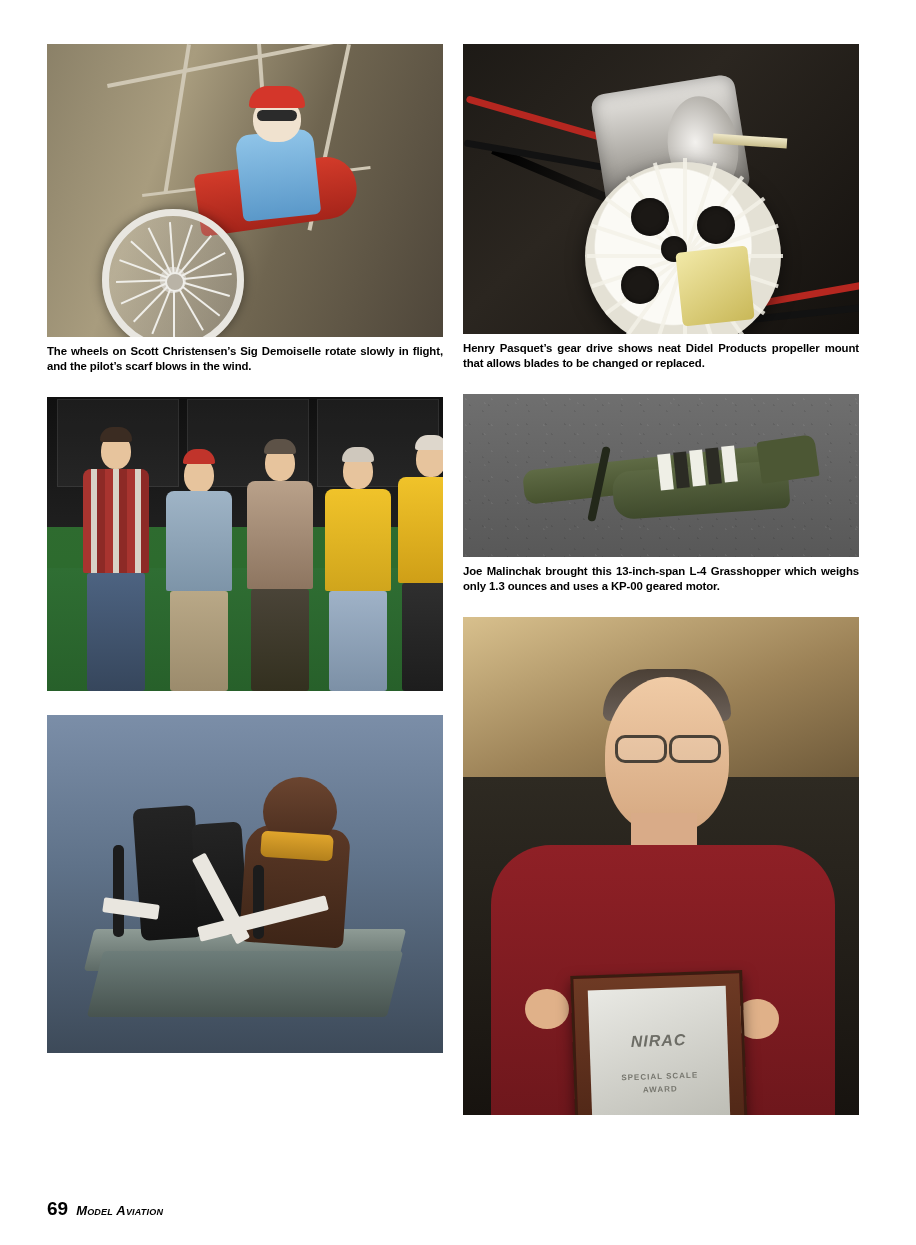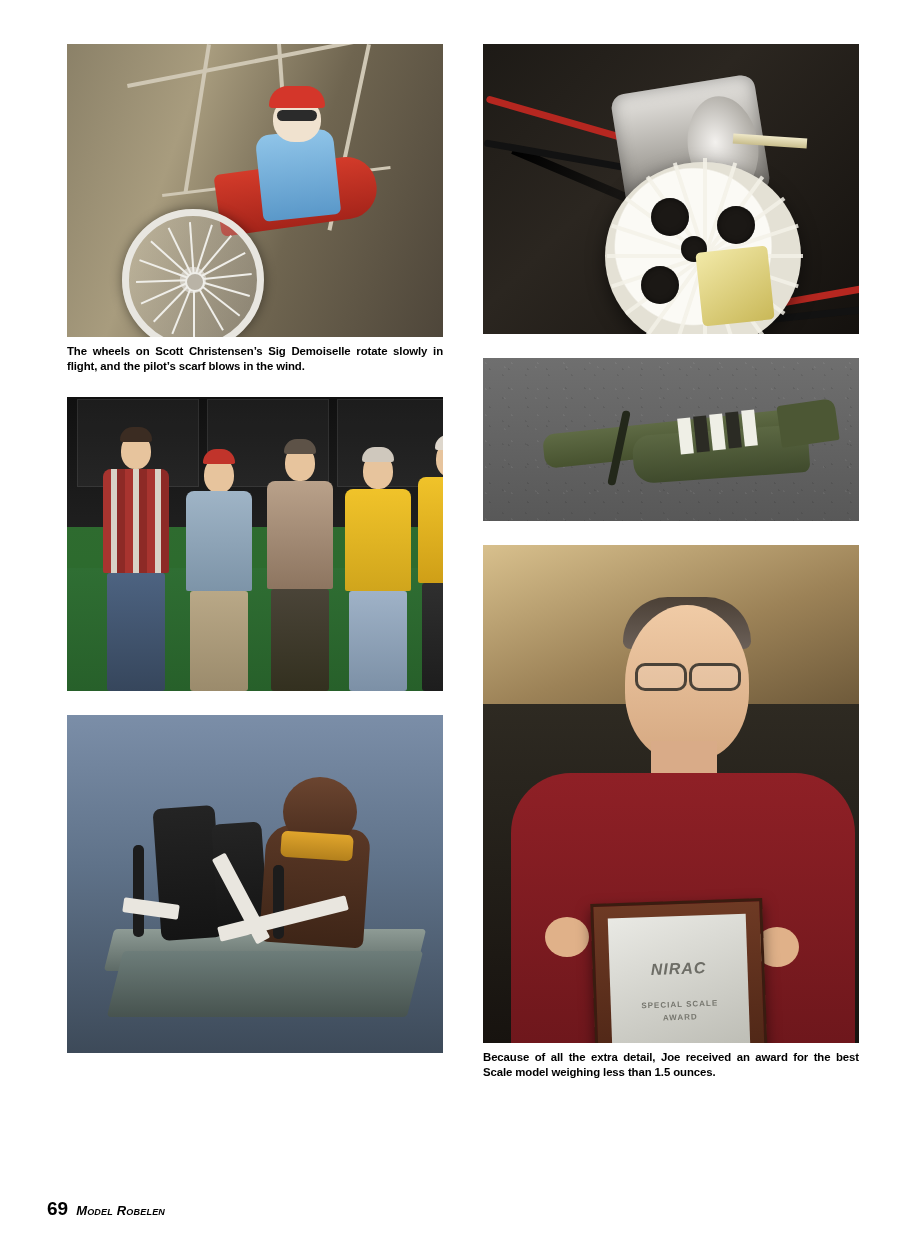--- a/index.html
+++ b/index.html
@@ -29,21 +29,20 @@
   .col-left {
     left: 47px;
     width: 396px;
   }
   .col-right {
     left: 463px;
     width: 396px;
   }
   .block {
     margin-bottom: 0;
-    margin-left: 20px;
   }
   .photo {
     position: relative;
     width: 100%;
     overflow: hidden;
     background: #222;
   }
   .caption {
     font-size: 11.4px;
     font-weight: bold;
@@ -461,39 +460,41 @@
             <div class="gear-tooth" style="transform:rotate(342deg)"></div>
             <div class="hole" style="left:46px;top:36px;"></div>
             <div class="hole" style="left:112px;top:44px;"></div>
             <div class="hole" style="left:36px;top:104px;"></div>
             <div class="hole" style="left:110px;top:112px;"></div>
             <div class="hole" style="left:76px;top:74px;width:26px;height:26px;"></div>
           </div>
           <div class="mount"></div>
         </div>
       </div>
+      <div class="caption justified">Henry Pasquet’s gear drive shows neat Didel Products propeller mount that allows blades to be changed or replaced.</div>
     </div>
 
     <div class="gap-md"></div>
 
     <div class="block">
       <div class="photo p4" style="height:163px;">
         <div class="ph-inner grain"></div>
         <div class="ph-inner">
           <div class="wing"></div>
           <div class="body"></div>
           <div class="tail"></div>
           <div class="stripe" style="left:196px;top:60px;"></div>
           <div class="stripe dark" style="left:212px;top:58px;"></div>
           <div class="stripe" style="left:228px;top:56px;"></div>
           <div class="stripe dark" style="left:244px;top:54px;"></div>
           <div class="stripe" style="left:260px;top:52px;"></div>
           <div class="prop"></div>
         </div>
       </div>
+      <div class="caption justified">Joe Malinchak brought this 13-inch-span L-4 Grasshopper which weighs only 1.3 ounces and uses a KP-00 geared motor.</div>
     </div>
 
     <div class="gap-md"></div>
 
     <div class="block">
       <div class="photo p6" style="height:498px;">
         <div class="ph-inner">
           <div class="wall"></div>
           <div class="darkbg"></div>
           <div class="hair"></div>
@@ -506,23 +507,22 @@
           <div class="hand" style="left:272px;top:382px;"></div>
           <div class="plaque">
             <div class="plate">
               <div style="position:absolute;left:0;right:0;top:44px;text-align:center;font-size:16px;font-weight:bold;font-style:italic;color:#6d6d66;letter-spacing:1px;">NIRAC</div>
               <div style="position:absolute;left:0;right:0;top:84px;text-align:center;font-size:8px;font-weight:bold;color:#77776f;letter-spacing:1px;">SPECIAL SCALE</div>
               <div style="position:absolute;left:0;right:0;top:97px;text-align:center;font-size:8px;font-weight:bold;color:#77776f;letter-spacing:1px;">AWARD</div>
             </div>
           </div>
         </div>
       </div>
-      <div class="caption justified">Because of all the extra detail, Joe received an award for the best Scale model weighing less than 1.5 ounces.</div>
     </div>
 
   </div>
 
   <div class="footer">
     <span class="folio">69</span>
-    <span class="magazine">Model Robelen</span>
+    <span class="magazine">Model Aviation</span>
   </div>
 
 </div>
 
 </body></html>

